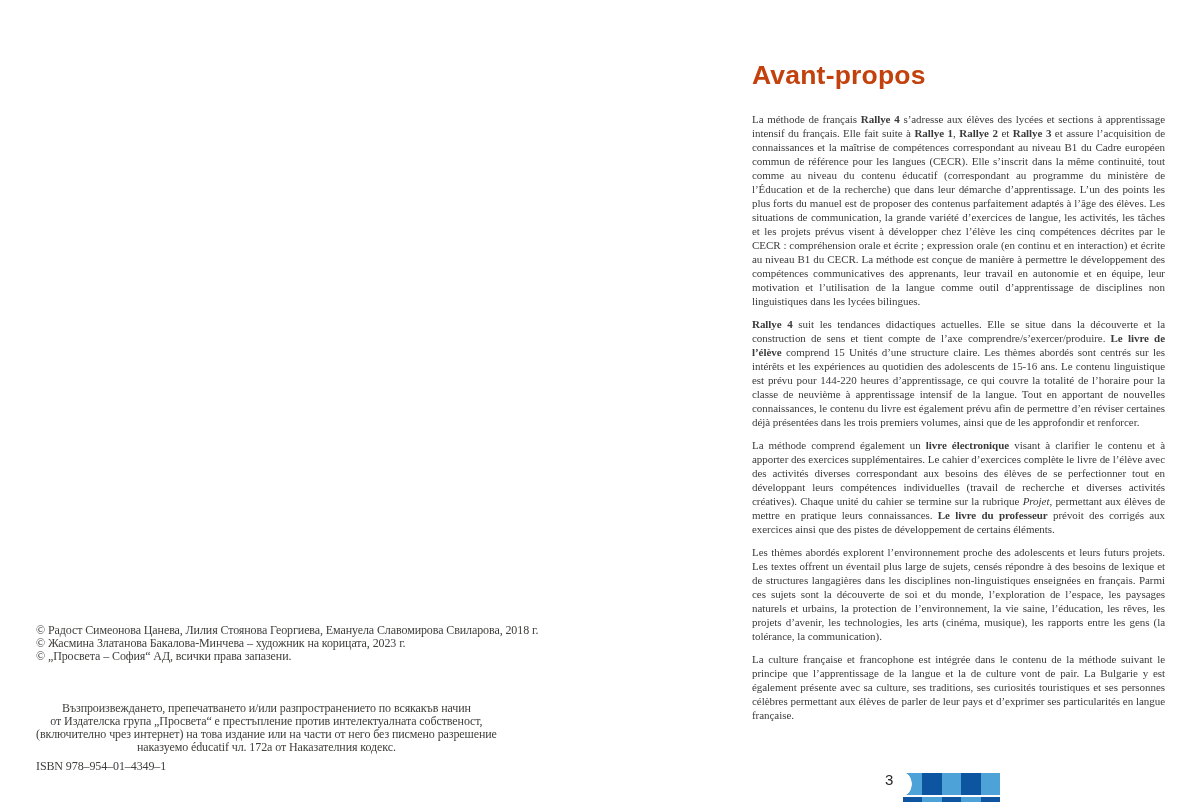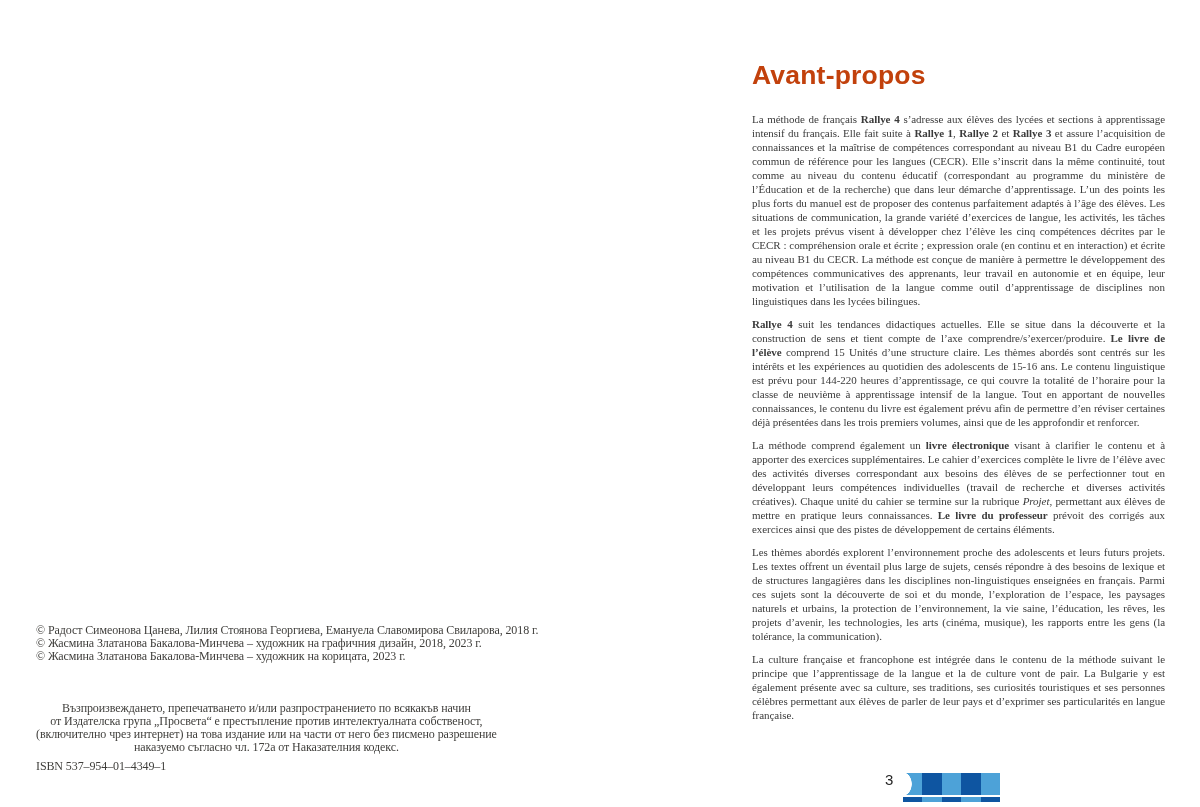--- a/index.html
+++ b/index.html
@@ -47,32 +47,32 @@
     background-image:radial-gradient(9px 12px at 0 50%, #ffffff 94%, rgba(255,255,255,0) 100%);
   }
 </style>
 </head>
 <body>
 
 <div class="spread">
 
   <div class="imprint copyright-block">
       <div>© Радост Симеонова Цанева, Лилия Стоянова Георгиева, Емануела Славомирова Свиларова, 2018 г.</div>
-      <div>© Жасмина Златанова Бакалова-Минчева – художник на графичния дизайн, 2018, 2023 г.</div>
       <div>© Жасмина Златанова Бакалова-Минчева – художник на корицата, 2023 г.</div>
+      <div>© „Просвета – София“ АД, всички права запазени.</div>
     </div>
 
   <div class="imprint legal-block">
       <div>Възпроизвеждането, препечатването и/или разпространението по всякакъв начин</div>
       <div>от Издателска група „Просвета“ е престъпление против интелектуалната собственост,</div>
       <div>(включително чрез интернет) на това издание или на части от него без писмено разрешение</div>
-      <div>наказуемо съгласно чл. 172а от Наказателния кодекс.</div>
+      <div>наказуемо éducatif чл. 172а от Наказателния кодекс.</div>
     </div>
 
-  <div class="imprint isbn-line">ISBN 537–954–01–4349–1</div>
+  <div class="imprint isbn-line">ISBN 978–954–01–4349–1</div>
 
   <div class="right-col">
     <h1 class="page-title">Avant-propos</h1>
     <p><span>La méthode de français </span><span class="b">Rallye 4</span><span> s’adresse aux élèves des lycées et sections à apprentissage intensif du français. Elle fait suite à </span><span class="b">Rallye 1</span><span>, </span><span class="b">Rallye 2</span><span> et </span><span class="b">Rallye 3</span><span> et assure l’acquisition de connaissances et la maîtrise de compétences correspondant au niveau B1 du Cadre européen commun de référence pour les langues (CECR). Elle s’inscrit dans la même continuité, tout comme au niveau du contenu éducatif (correspondant au programme du ministère de l’Éducation et de la recherche) que dans leur démarche d’apprentissage. L’un des points les plus forts du manuel est de proposer des contenus parfaitement adaptés à l’âge des élèves. Les situations de communication, la grande variété d’exercices de langue, les activités, les tâches et les projets prévus visent à développer chez l’élève les cinq compétences décrites par le CECR : compréhension orale et écrite ; expression orale (en continu et en interaction) et écrite au niveau B1 du CECR. La méthode est conçue de manière à permettre le développement des compétences communicatives des apprenants, leur travail en autonomie et en équipe, leur motivation et l’utilisation de la langue comme outil d’apprentissage de disciplines non linguistiques dans les lycées bilingues.</span></p>
     <p><span class="b">Rallye 4</span><span> suit les tendances didactiques actuelles. Elle se situe dans la découverte et la construction de sens et tient compte de l’axe comprendre/s’exercer/produire. </span><span class="b">Le livre de l’élève</span><span> comprend 15 Unités d’une structure claire. Les thèmes abordés sont centrés sur les intérêts et les expériences au quotidien des adolescents de 15-16 ans. Le contenu linguistique est prévu pour 144-220 heures d’apprentissage, ce qui couvre la totalité de l’horaire pour la classe de neuvième à apprentissage intensif de la langue. Tout en apportant de nouvelles connaissances, le contenu du livre est également prévu afin de permettre d’en réviser certaines déjà présentées dans les trois premiers volumes, ainsi que de les approfondir et renforcer.</span></p>
     <p><span>La méthode comprend également un </span><span class="b">livre électronique</span><span> visant à clarifier le contenu et à apporter des exercices supplémentaires. Le cahier d’exercices complète le livre de l’élève avec des activités diverses correspondant aux besoins des élèves de se perfectionner tout en développant leurs compétences individuelles (travail de recherche et diverses activités créatives). Chaque unité du cahier se termine sur la rubrique </span><span class="i">Projet</span><span>, permettant aux élèves de mettre en pratique leurs connaissances. </span><span class="b">Le livre du professeur</span><span> prévoit des corrigés aux exercices ainsi que des pistes de développement de certains éléments.</span></p>
     <p><span>Les thèmes abordés explorent l’environnement proche des adolescents et leurs futurs projets. Les textes offrent un éventail plus large de sujets, censés répondre à des besoins de lexique et de structures langagières dans les disciplines non-linguistiques enseignées en français. Parmi ces sujets sont la découverte de soi et du monde, l’exploration de l’espace, les paysages naturels et urbains, la protection de l’environnement, la vie saine, l’éducation, les rêves, les projets d’avenir, les technologies, les arts (cinéma, musique), les rapports entre les gens (la tolérance, la communication).</span></p>
     <p><span>La culture française et francophone est intégrée dans le contenu de la méthode suivant le principe que l’apprentissage de la langue et la de culture vont de pair. La Bulgarie y est également présente avec sa culture, ses traditions, ses curiosités touristiques et ses personnes célèbres permettant aux élèves de parler de leur pays et d’exprimer ses particularités en langue française.</span></p>
   </div>
 

